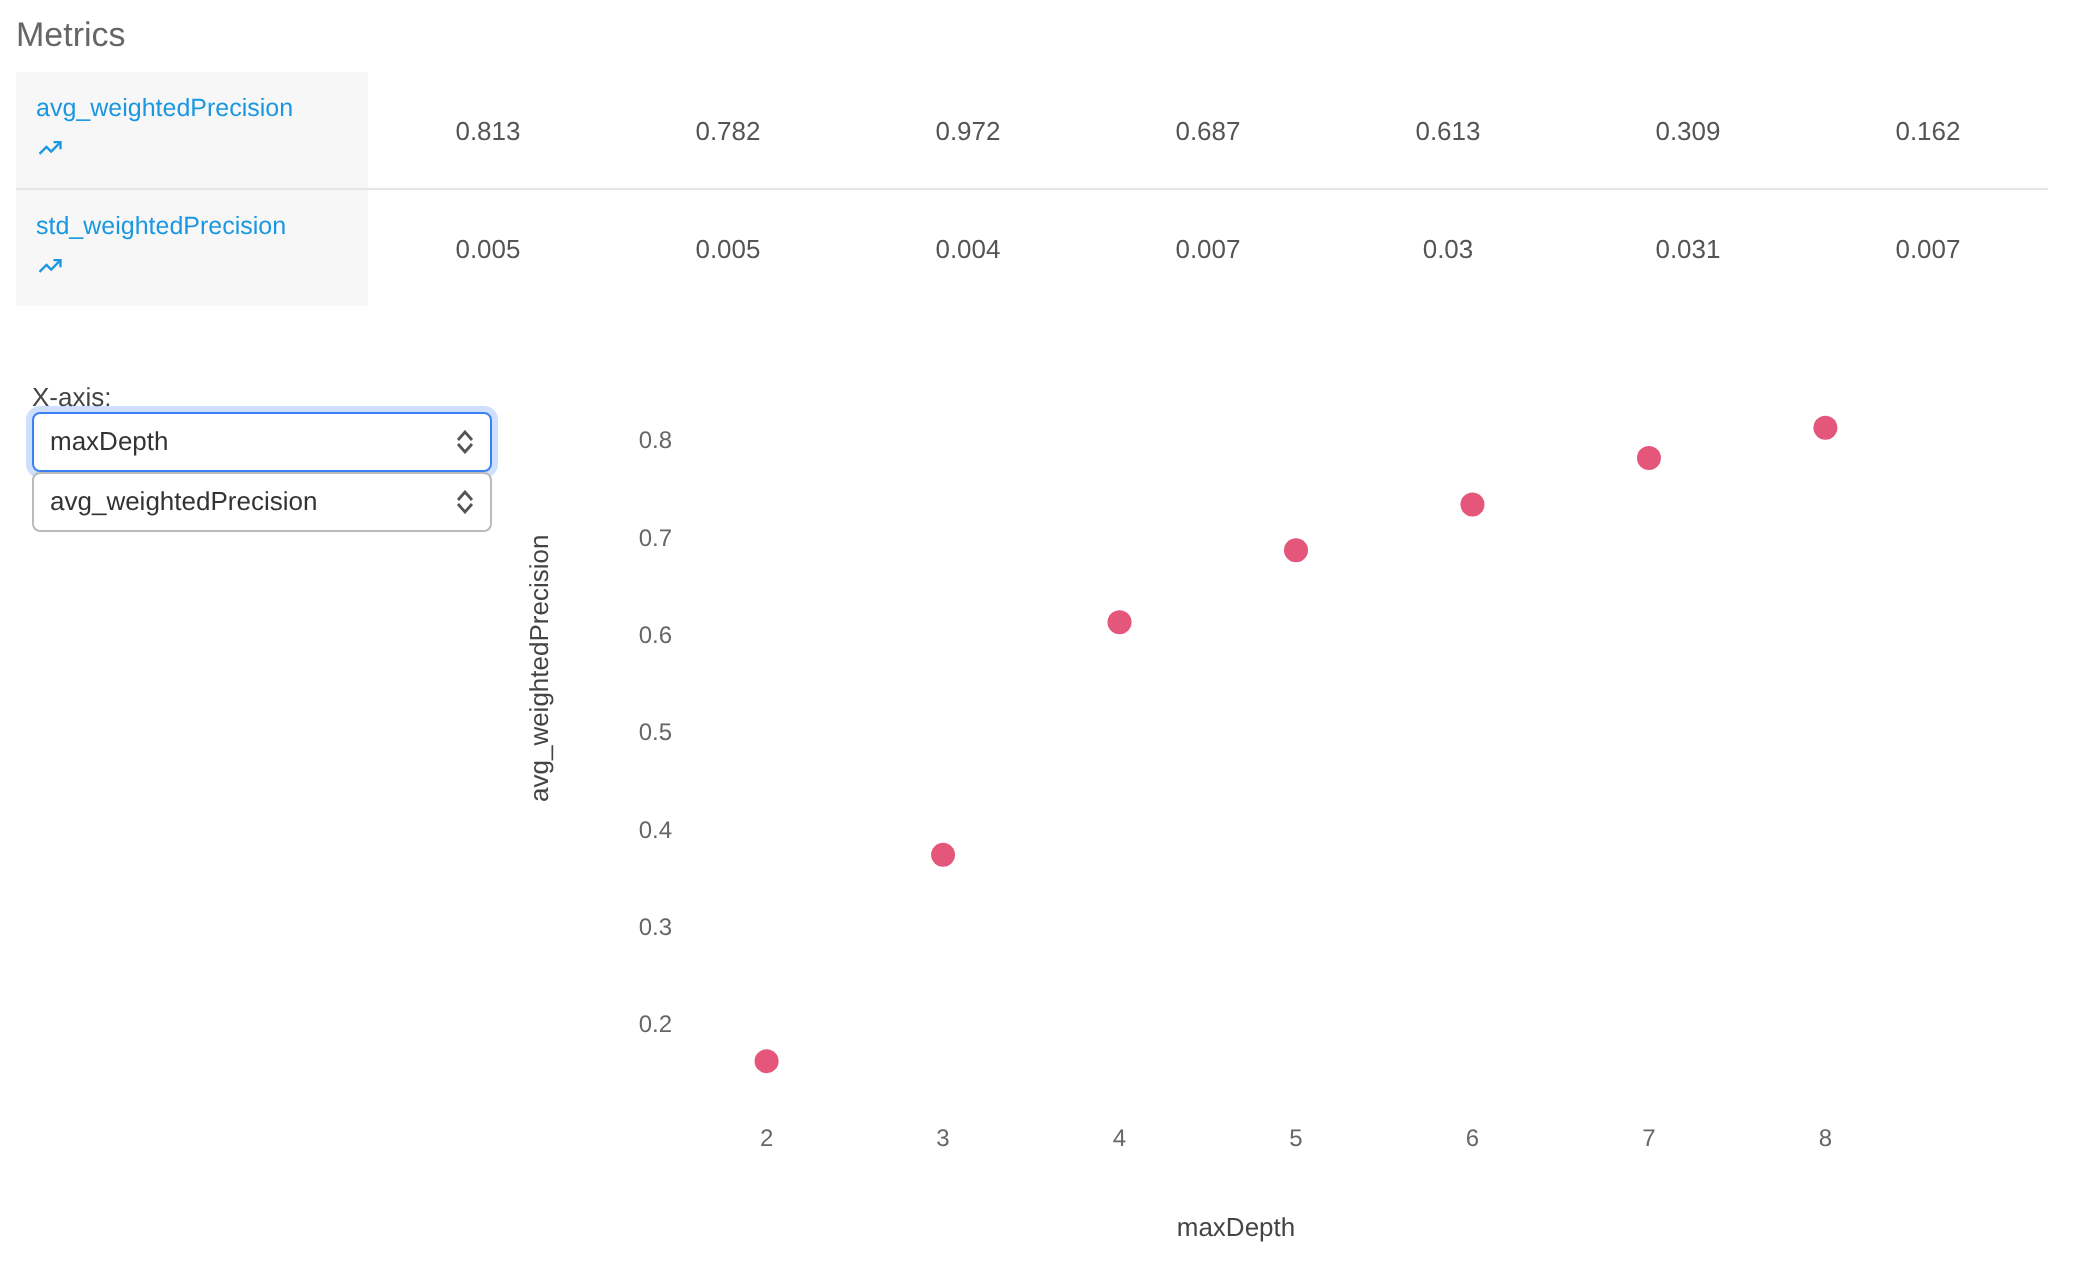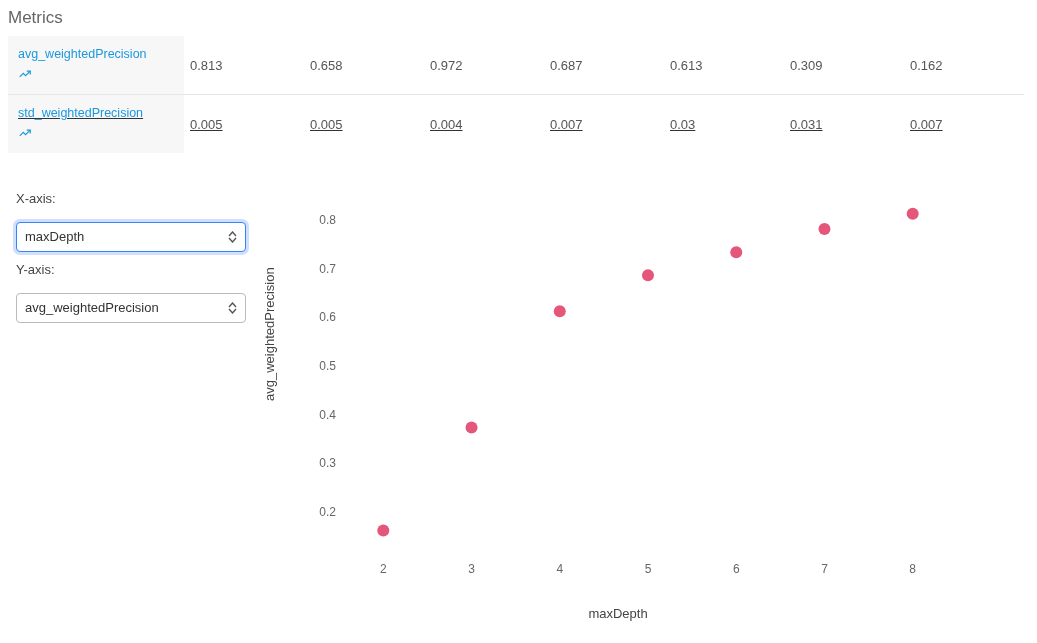--- a/index.html
+++ b/index.html
@@ -1,30 +1,30 @@
 <!DOCTYPE html>
 <html><head>
 <meta charset="utf-8">
 <style>
   html,body{margin:0;padding:0;background:#fff;color:#333;font-family:-apple-system,BlinkMacSystemFont,"Segoe UI",Helvetica,Arial,sans-serif;font-size:13px;}
   .page{width:1037px;height:643px;position:relative;box-sizing:border-box;padding:8px 0 0 8px;}
   h2.section{font-size:17px;font-weight:400;color:#666;margin:0 0 8px 0;}
   
   .metrics-table{width:1016px;border-collapse:collapse;margin-bottom:28px;}
   .metrics-table tr{border-bottom:1px solid #e6e6e6;}
-  .metrics-table tr:last-child{border-bottom:none;text-decoration:underline;}
-  .metrics-table td{padding:10px 6px;color:#555;}
+  .metrics-table tr:last-child{border-bottom:none;}
+  .metrics-table td{padding:10px 6px;text-align:center;color:#555;}
   .metrics-table td.rowhdr{width:160px;background:#f7f7f7;text-align:left;padding-left:10px;vertical-align:top;}
   .metric-link{color:#1a97e0;font-size:12.5px;cursor:pointer;}
   .metric-icon{display:block;margin-top:6px;}
   .metric-icon svg{width:14px;height:14px;stroke:#1a97e0;fill:none;stroke-width:2;}
   
   .scatter-wrap{display:flex;align-items:flex-start;}
   .controls{width:260px;padding-right:40px;box-sizing:border-box;}
-  .ctrl-label{font-size:13px;color:#444;margin:10px 0 16px 8px;}
+  .ctrl-label{font-size:13px;color:#444;margin:10px 0 0 8px;}
   .select-wrap{position:relative;width:230px;margin-left:8px;}
   .select-box{width:100%;height:30px;border:1px solid #bbb;border-radius:4px;background:#fff;padding:0 28px 0 8px;box-sizing:border-box;font-size:13px;color:#333;line-height:28px;cursor:pointer;}
   .select-box.focus{border:1px solid #3b82f6;box-shadow:0 0 0 3px rgba(59,130,246,.25);}
   .select-arrows{position:absolute;right:4px;top:0;height:30px;width:20px;display:flex;flex-direction:column;align-items:center;justify-content:center;color:#555;pointer-events:none;}
   .select-arrows svg{width:9px;height:6px;display:block;}
   
   .chart-area{position:relative;width:700px;height:440px;}
   .chart-svg{position:absolute;left:0;top:0;}
   .ylabel{position:absolute;left:-6px;top:220px;transform:rotate(-90deg);transform-origin:left top;font-size:13px;color:#444;}
   .xlabel{position:absolute;left:0;right:0;bottom:0;text-align:center;font-size:13px;color:#444;}
@@ -37,21 +37,21 @@
 
 <h2 class="section">Metrics</h2>
 <table class="metrics-table">
   <tbody id="metrics-body">
         <tr>
           <td class="rowhdr"><span class="metric-link">avg_weightedPrecision</span><span class="metric-icon"><svg viewBox="0 0 24 24">
                 <polyline points="3 17 9 11 13 15 21 7"></polyline>
                 <polyline points="15 7 21 7 21 13"></polyline>
               </svg></span></td>
           <td>0.813</td>
-          <td>0.658</td>
+          <td>0.782</td>
           <td>0.972</td>
           <td>0.687</td>
           <td>0.613</td>
           <td>0.309</td>
           <td>0.162</td>
         </tr>
         <tr>
           <td class="rowhdr"><span class="metric-link">std_weightedPrecision</span><span class="metric-icon"><svg viewBox="0 0 24 24">
                 <polyline points="3 17 9 11 13 15 21 7"></polyline>
                 <polyline points="15 7 21 7 21 13"></polyline>
@@ -74,21 +74,20 @@
       <div class="select-box focus">maxDepth</div>
       <span class="select-arrows">
         <svg viewBox="0 0 9 6">
               <path d="M1 5 L4.5 1 L8 5" stroke="#555" fill="none" stroke-width="1.4"></path>
             </svg>
         <svg viewBox="0 0 9 6">
               <path d="M1 1 L4.5 5 L8 1" stroke="#555" fill="none" stroke-width="1.4"></path>
             </svg>
       </span>
     </div>
-    <div class="ctrl-label">Y-axis:</div>
     <div class="select-wrap">
       <div class="select-box">avg_weightedPrecision</div>
       <span class="select-arrows">
         <svg viewBox="0 0 9 6">
               <path d="M1 5 L4.5 1 L8 5" stroke="#555" fill="none" stroke-width="1.4"></path>
             </svg>
         <svg viewBox="0 0 9 6">
               <path d="M1 1 L4.5 5 L8 1" stroke="#555" fill="none" stroke-width="1.4"></path>
             </svg>
       </span>

